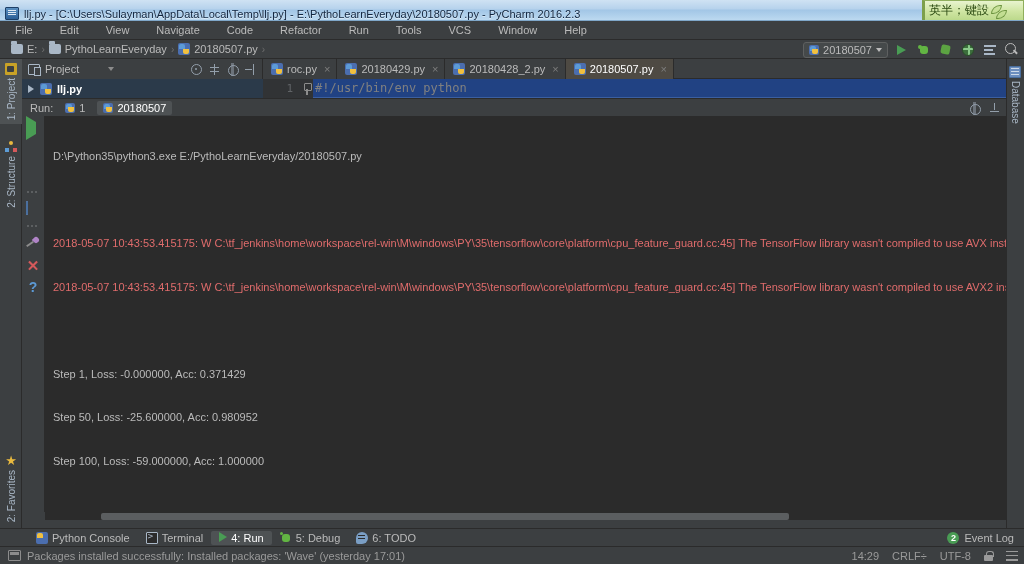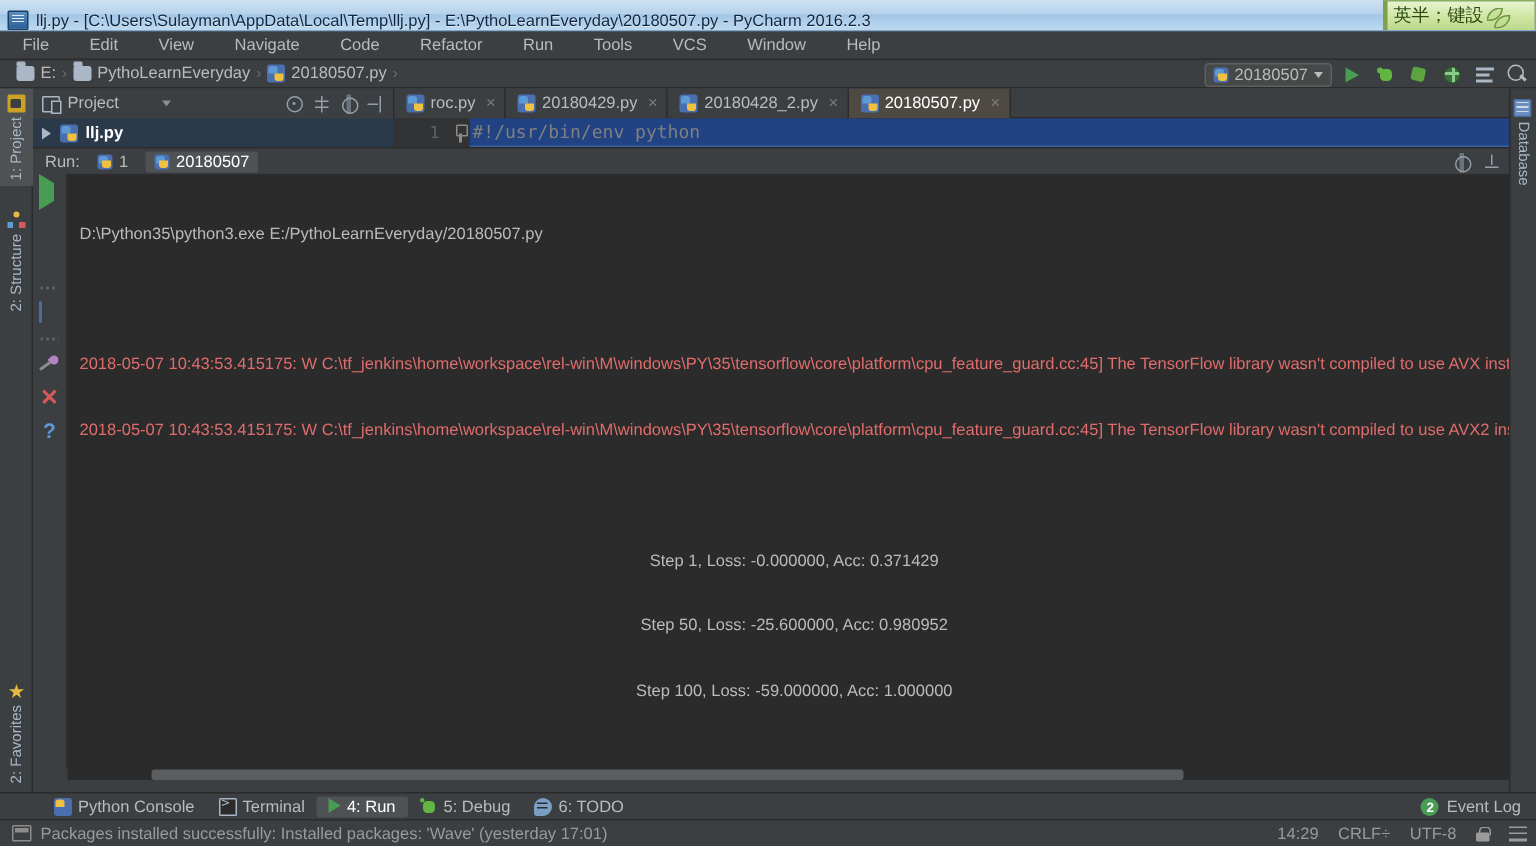--- a/index.html
+++ b/index.html
@@ -231,21 +231,21 @@
 
   .console {
     position: absolute; left: 45px; top: 116px; right: 18px; bottom: 52px;
     background: #2b2b2b; overflow: hidden;
     font-family: Liberation Sans, sans-serif; font-size: 11px; line-height: 14.5px;
     padding: 4px 0 0 8px; color: #bbbbbb; white-space: pre;
   }
   .c-line { height: 14.5px; white-space: pre; }
   .c-cmd { color: #bbbbbb; }
   .c-err { color: #e06c6c; }
-  .c-out { color: #bbbbbb; text-align: center; }
+  .c-out { color: #bbbbbb; }
 
   
   .hscroll {
     position: absolute; left: 45px; right: 18px; bottom: 44px; height: 8px;
     background: #2b2b2b;
   }
   .hscroll .thumb { position: absolute; left: 56px; top: 1px; width: 688px; height: 7px; background: #5b5e60; border-radius: 2px; }
 
   
   .bottom-strip {

